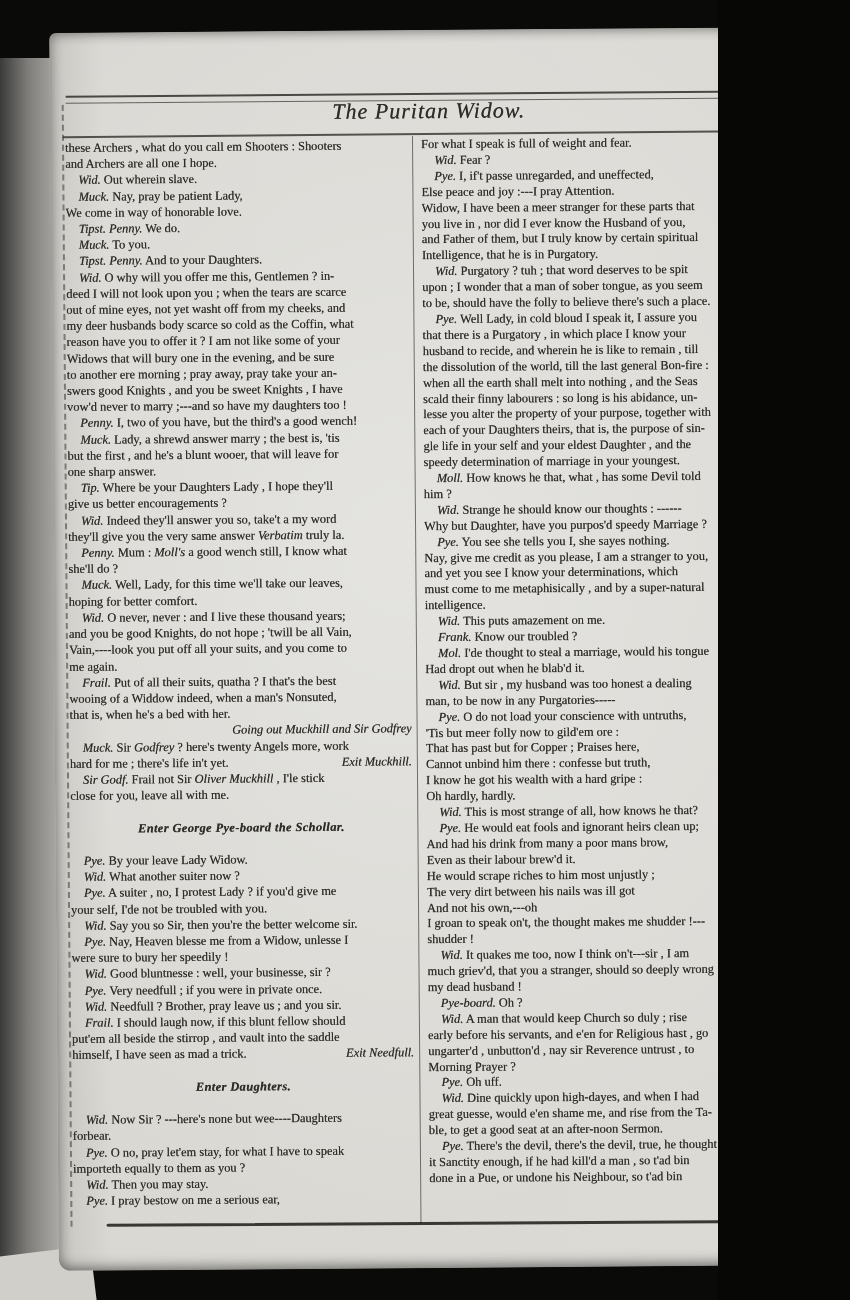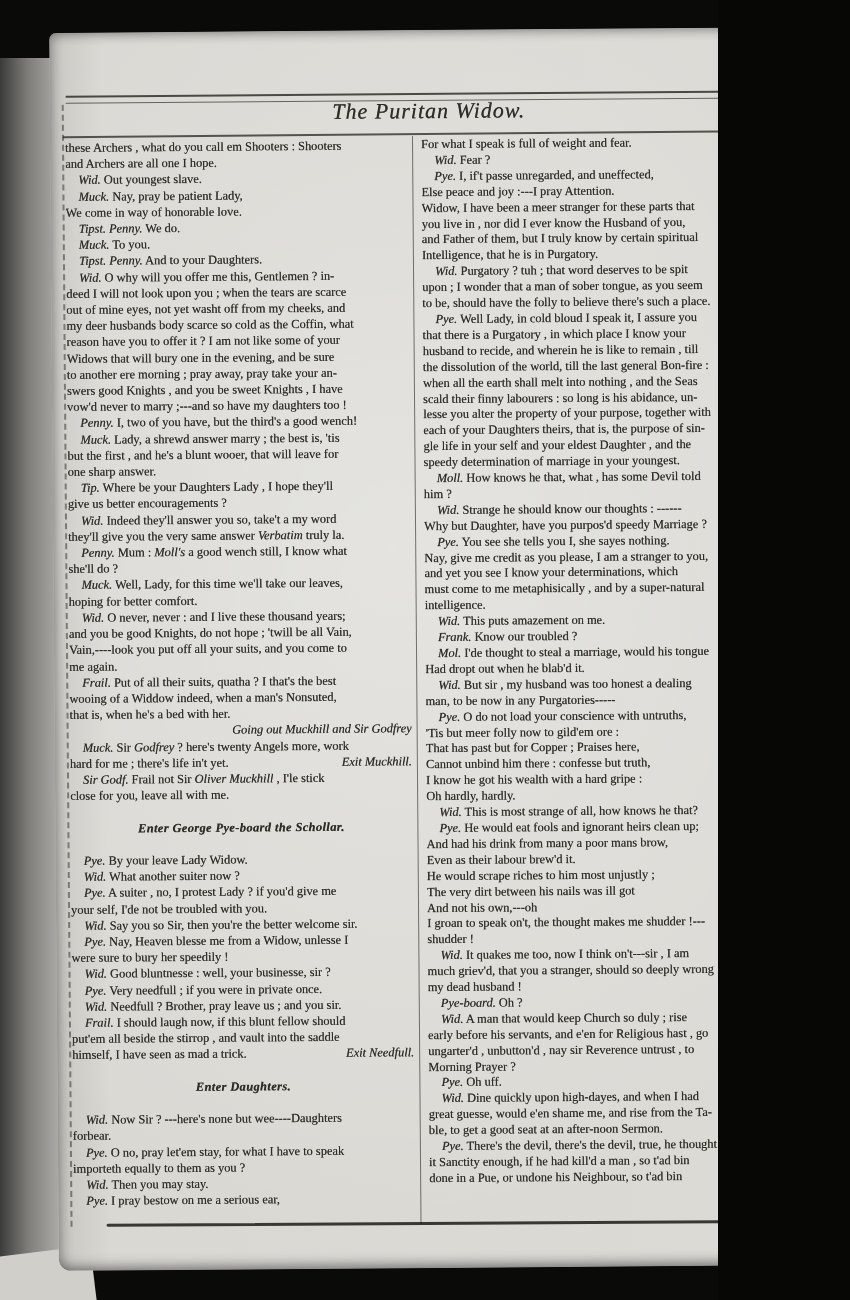--- a/index.html
+++ b/index.html
@@ -68,21 +68,21 @@
 
     <div class="rule-head"></div>
     <div class="v-left"></div>
     <div class="v-divider"></div>
     <div class="v-right"></div>
     <div class="rule-bottom"></div>
 
     <div class="col col-left">
         <div class="line"><span class="">these Archers , what do you call em Shooters : Shooters</span></div>
         <div class="line"><span class="">and Archers are all one I hope.</span></div>
-        <div class="line ind"><span class="it">Wid.</span><span class=""> Out youngest slave.</span></div>
+        <div class="line ind"><span class="it">Wid.</span><span class=""> Out wherein slave.</span></div>
         <div class="line ind"><span class="it">Muck.</span><span class=""> Nay, pray be patient Lady,</span></div>
         <div class="line"><span class="">We come in way of honorable love.</span></div>
         <div class="line ind"><span class="it">Tipst. Penny.</span><span class=""> We do.</span></div>
         <div class="line ind"><span class="it">Muck.</span><span class=""> To you.</span></div>
         <div class="line ind"><span class="it">Tipst. Penny.</span><span class=""> And to your Daughters.</span></div>
         <div class="line ind"><span class="it">Wid.</span><span class=""> O why will you offer me this, Gentlemen ? in-</span></div>
         <div class="line"><span class="">deed I will not look upon you ; when the tears are scarce</span></div>
         <div class="line"><span class="">out of mine eyes, not yet washt off from my cheeks, and</span></div>
         <div class="line"><span class="">my deer husbands body scarce so cold as the Coffin, what</span></div>
         <div class="line"><span class="">reason have you to offer it ? I am not like some of your</span></div>

